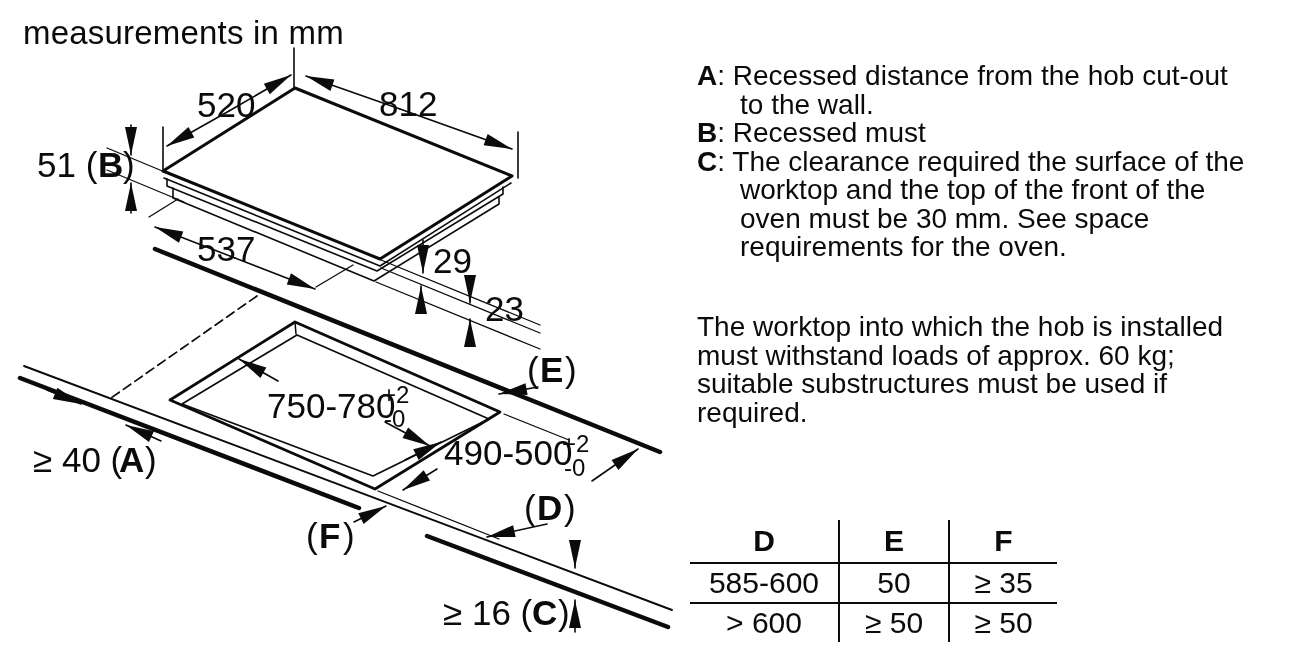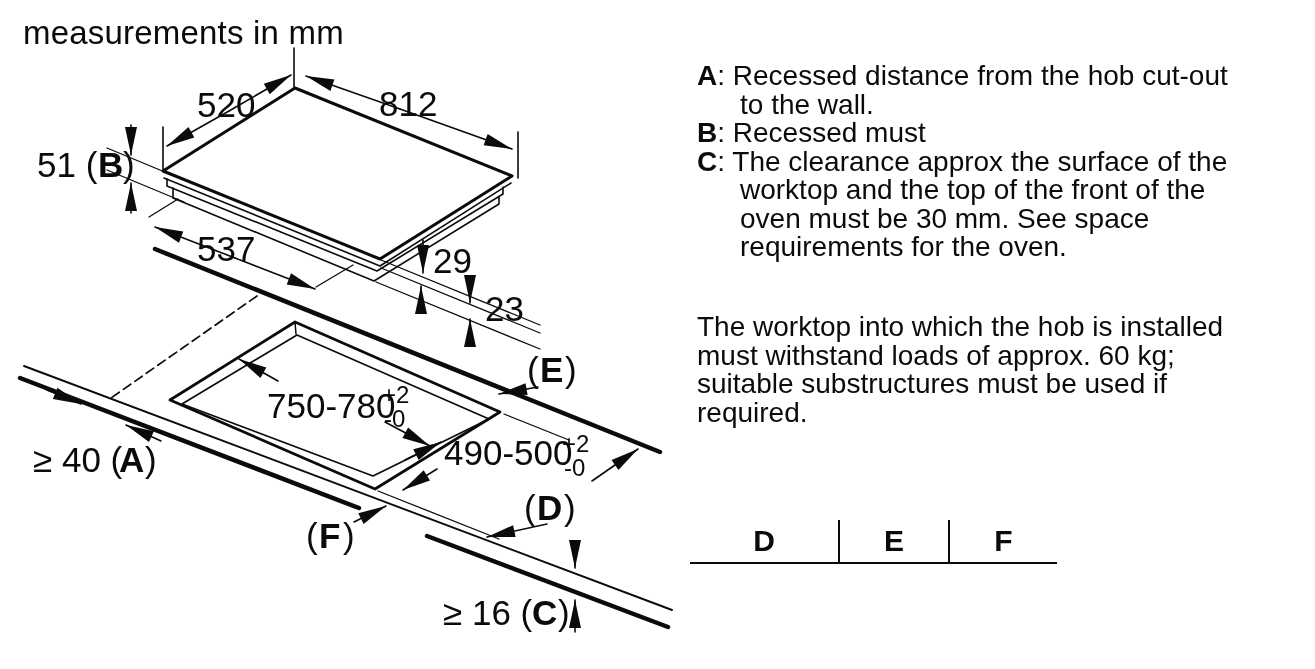--- a/index.html
+++ b/index.html
@@ -170,21 +170,21 @@
 
 <div id="legend" class="abs">
   <div class="leg-line">
     <span class="term">A</span><span>: </span><span>Recessed distance from the hob cut-out</span>
   </div>
   <div class="leg-line cont">to the wall.</div>
   <div class="leg-line">
     <span class="term">B</span><span>: </span><span>Recessed must</span>
   </div>
   <div class="leg-line">
-    <span class="term">C</span><span>: </span><span>The clearance approx the surface of the</span>
+    <span class="term">C</span><span>: </span><span>The clearance required the surface of the</span>
   </div>
   <div class="leg-line cont">worktop and the top of the front of the</div>
   <div class="leg-line cont">oven must be 30 mm. See space</div>
   <div class="leg-line cont">requirements for the oven.</div>
 </div>
 
 <div id="note" class="abs">
   <div>The worktop into which the hob is installed</div>
   <div>must withstand loads of approx. 60 kg;</div>
   <div>suitable substructures must be used if</div>
@@ -193,14 +193,24 @@
 
 <table id="spec-table" class="abs">
   <thead>
     <tr>
       <th class="c1">D</th>
       <th class="c2 vl">E</th>
       <th class="c3 vl">F</th>
     </tr>
   </thead>
   <tbody>
+    <tr class="r1">
+      <td>585-600</td>
+      <td class="vl">50</td>
+      <td class="vl">≥ 35</td>
+    </tr>
+    <tr>
+      <td>&gt; 600</td>
+      <td class="vl">≥ 50</td>
+      <td class="vl">≥ 50</td>
+    </tr>
   </tbody>
 </table>
 
 </body></html>

